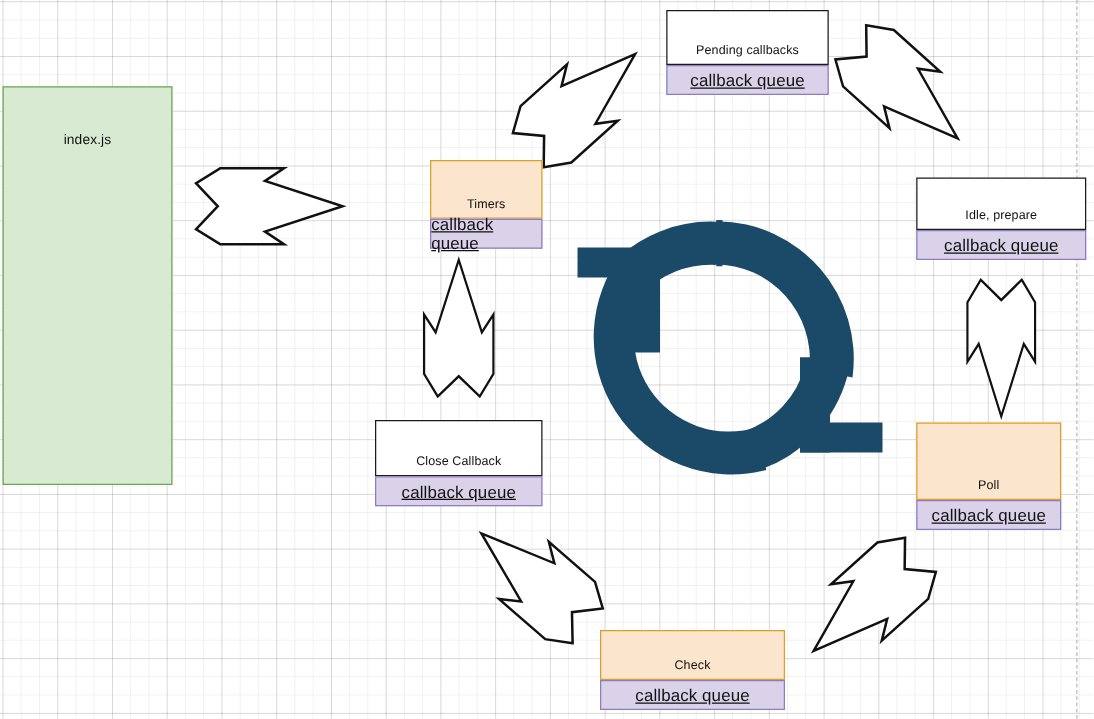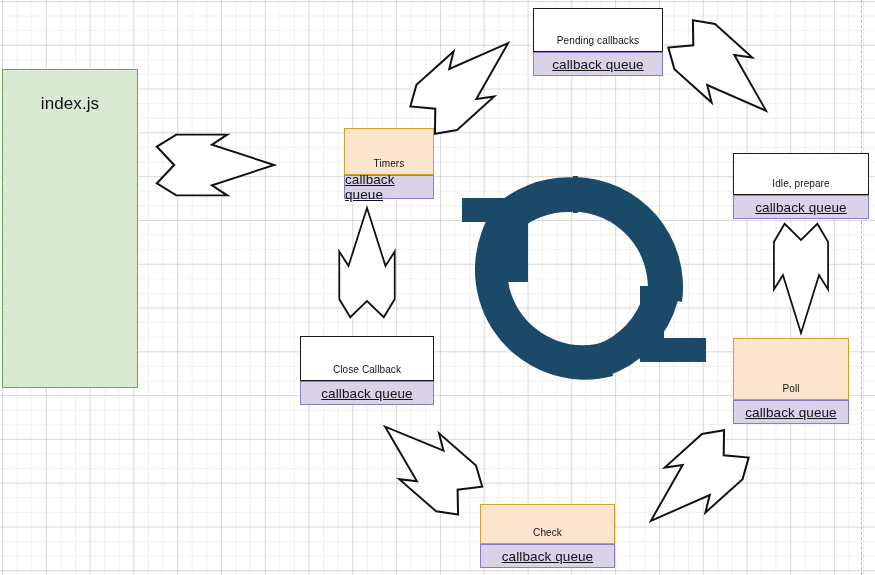--- a/index.html
+++ b/index.html
@@ -41,22 +41,22 @@
     position: absolute;
     left: 2px; top: 69px;
     width: 136px; height: 319px;
     background: #d9ead3;
     border: 1px solid #6aa84f;
     display: flex;
     justify-content: center;
     align-items: flex-start;
   }
   #index-panel .panel-title {
-    margin-top: 24px;
-    font-size: 17px;
+    margin-top: 36px;
+    font-size: 11px;
     color: #111111;
     letter-spacing: 0.1px;
   }
 
   
   .phase {
     position: absolute;
   }
   .phase .phase-body {
     display: flex;
@@ -89,26 +89,26 @@
   }
 
   
   #phase-timers            { left: 300px; top: 128px;  width: 134px; padding-left: 44px; }
   #phase-timers .phase-body{ height: 47px; }
 
   #phase-pending           { left: 533px; top: 8px;    width: 130px; }
   #phase-pending .phase-body{ height: 44px; }
 
   #phase-idle              { left: 733px; top: 142px;  width: 136px; }
-  #phase-idle .phase-body  { height: 42px; margin-top: 11px; }
+  #phase-idle .phase-body  { height: 42px; }
 
   #phase-poll              { left: 733px; top: 338px;  width: 116px; }
   #phase-poll .phase-body  { height: 62px; }
 
-  #phase-check             { left: 480px; top: 504px;  width: 135px; }
+  #phase-check             { left: 480px; top: 504px;  width: 148px; }
   #phase-check .phase-body { height: 40px; }
 
   #phase-close             { left: 300px; top: 336px;  width: 134px; }
   #phase-close .phase-body { height: 45px; }
 
   
   #arrow-layer, #cycle-layer {
     position: absolute;
     left: 0; top: 0;
     width: 875px; height: 575px;

